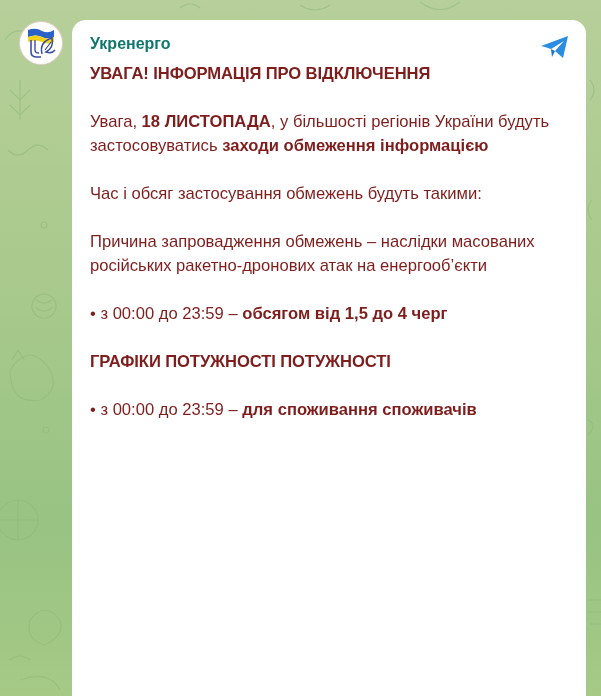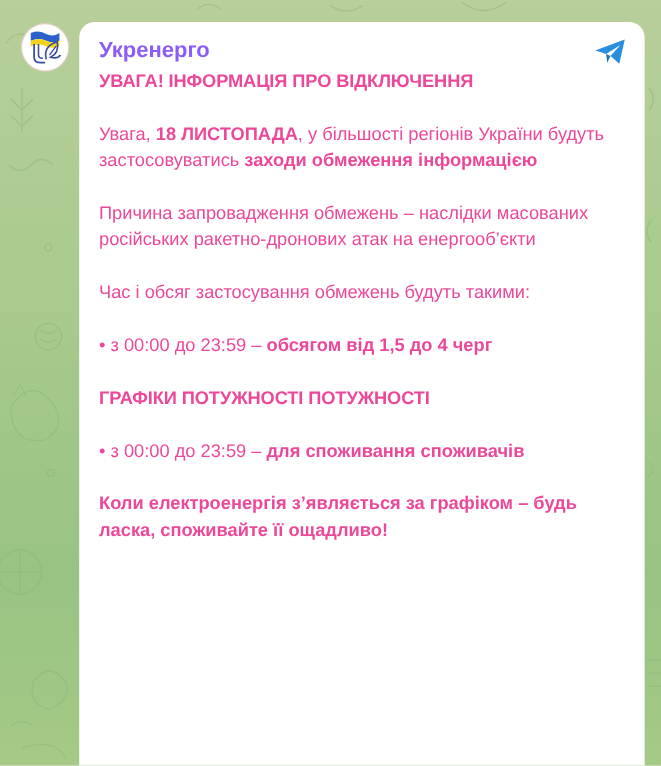--- a/index.html
+++ b/index.html
@@ -24,36 +24,36 @@
   .card {
     position: absolute;
     left: 72px; top: 20px;
     width: 514px; height: 700px;
     background: #ffffff;
     border-radius: 14px 14px 0 0;
   }
   .channel-name {
     position: absolute;
     left: 18px; top: 15px;
-    font-size: 20px;
+    font-size: 16px;
     font-weight: bold;
-    color: #8b5cf6;
+    color: #0f766e;
   }
   .tg-icon {
     position: absolute;
     right: 16px; top: 14px;
     width: 30px; height: 26px;
   }
   .body-text {
     position: absolute;
     left: 18px; top: 42px;
     width: 480px;
     font-size: 16.6px;
     line-height: 24px;
-    color: #ec4899;
+    color: #7f1d1d;
   }
   .body-text p { margin: 0 0 24px 0; }
   .b { font-weight: bold; margin-top: 24px; }
   .m { font-weight: bold; letter-spacing: -0.1px; }
 </style>
 </head>
 <body>
 
 <svg class="doodles" width="601" height="696" viewBox="0 0 601 696">
   <g fill="none" stroke="#8fb87a" stroke-width="1.2" opacity="0.55">
@@ -93,27 +93,26 @@
   <svg class="tg-icon" viewBox="0 0 30 26">
     <path d="M1 12 L28 2 L23 24 L15 17 L24 7 L11 15 L5 13 Z" fill="#2a8ee0"></path>
     <path d="M11 15 L15 17 L12 23 Z" fill="#1f74bd"></path>
   </svg>
 
   <div class="body-text">
     <p class="m">УВАГА! ІНФОРМАЦІЯ ПРО ВІДКЛЮЧЕННЯ</p>
 
     <p><span>Увага, </span><span class="b">18 ЛИСТОПАДА</span><span>, у більшості регіонів України будуть застосовуватись </span><span class="b">заходи обмеження інформацією</span></p>
 
+    <p>Час і обсяг застосування обмежень будуть такими:</p>
+
     <p>Причина запровадження обмежень – наслідки масованих російських ракетно-дронових атак на енергооб’єкти</p>
-
-    <p>Час і обсяг застосування обмежень будуть такими:</p>
 
 
     <p><span>• з 00:00 до 23:59 – </span><span class="b">обсягом від 1,5 до 4 черг</span></p>
 
     <p class="m">ГРАФІКИ ПОТУЖНОСТІ ПОТУЖНОСТІ</p>
 
     <p><span>• з 00:00 до 23:59 – </span><span class="b">для споживання споживачів</span></p>
 
 
-    <p class="b">Коли електроенергія з’являється за графіком – будь ласка, споживайте її ощадливо!</p>
   </div>
 </div>
 
 </body></html>

